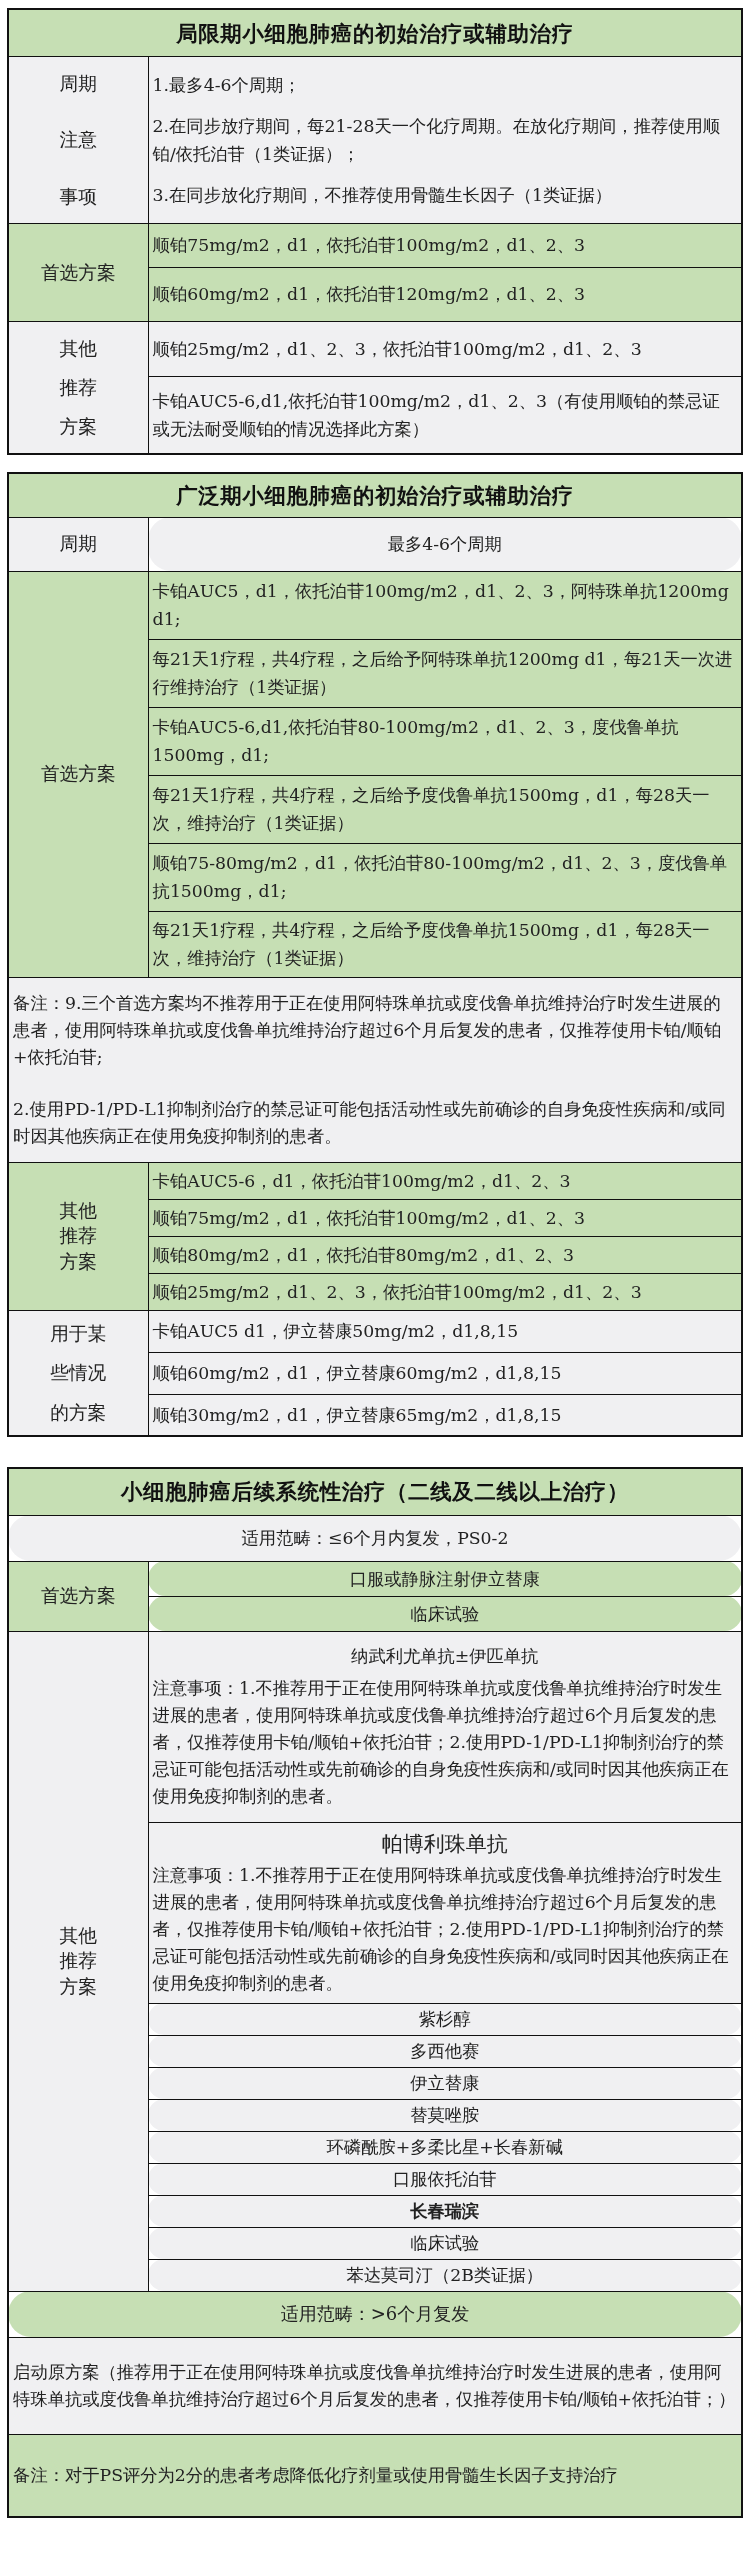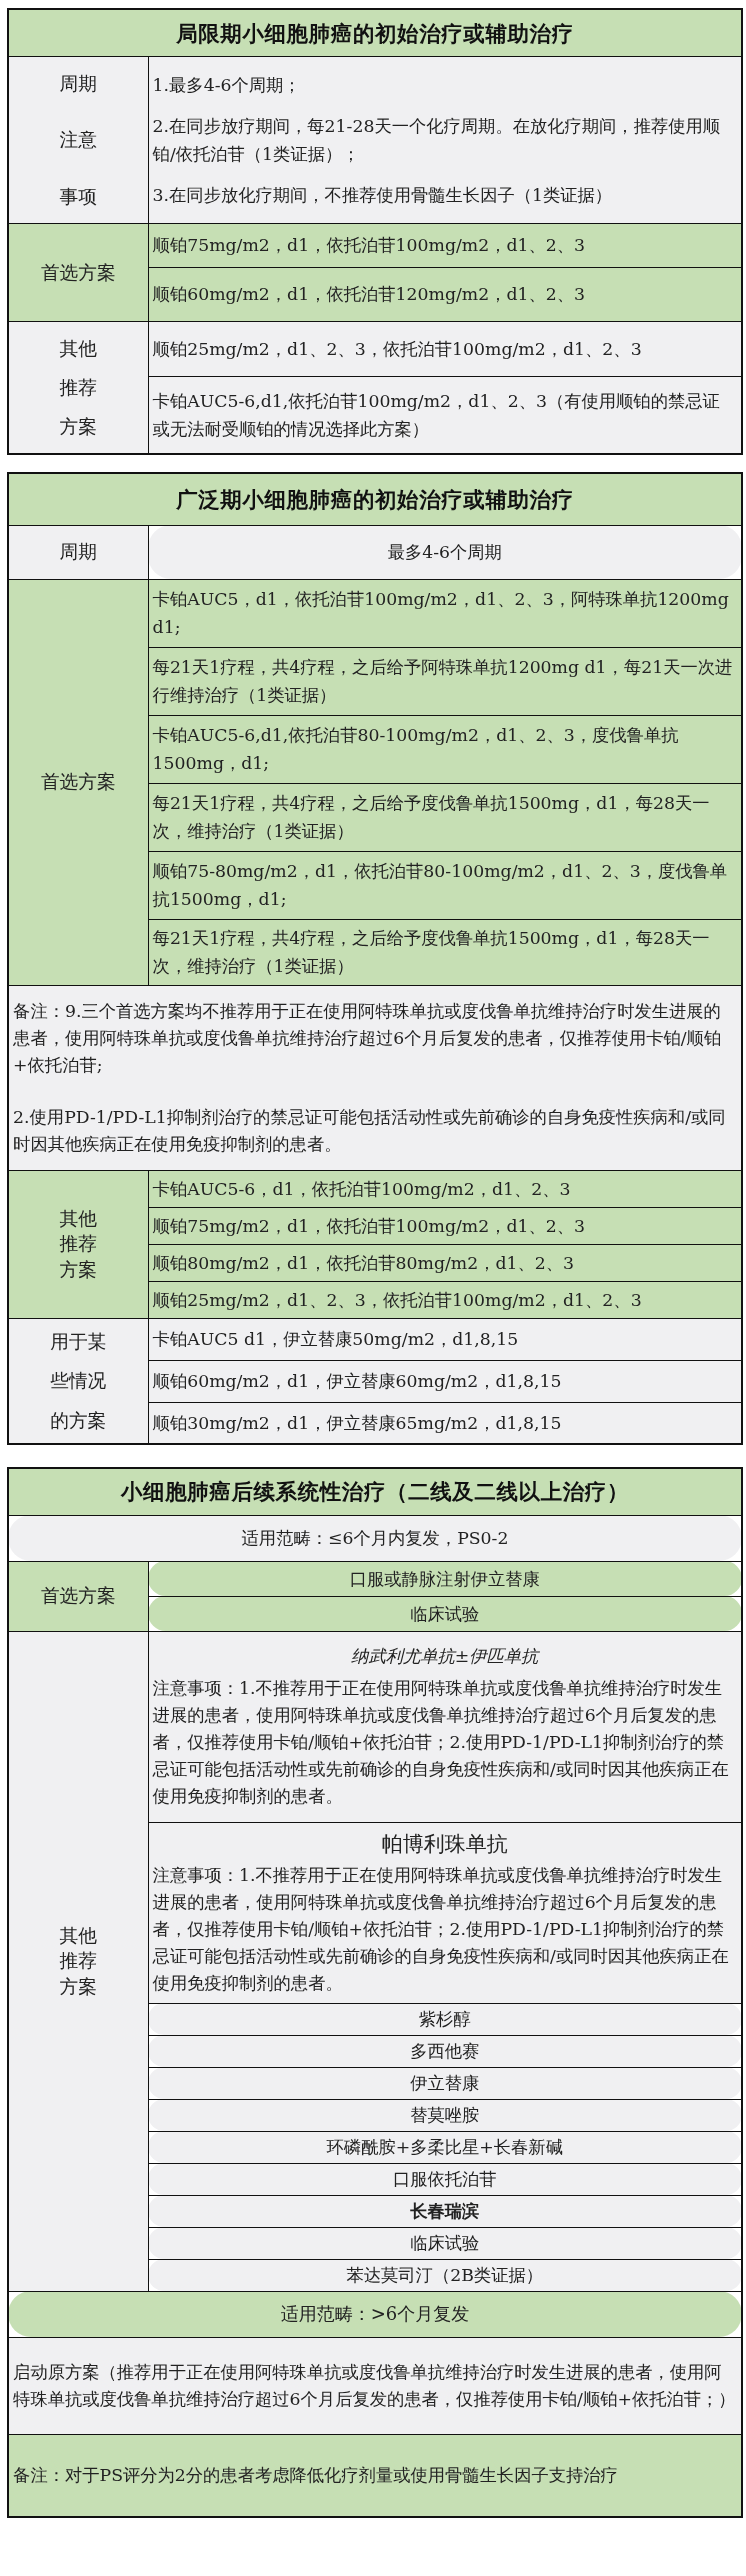--- a/index.html
+++ b/index.html
@@ -75,21 +75,21 @@
     </tr>
   </tbody>
     </table>
 
   <table class="tbl" style="top:472px;">
     <colgroup>
         <col style="width:140px">
         <col>
       </colgroup>
     <tbody>
-        <tr class="green" style="height:52px;">
+        <tr class="green" style="height:44px;">
       <td colspan="2" class="title">广泛期小细胞肺癌的初始治疗或辅助治疗</td>
     </tr>
     <tr class="gray" style="height:54px;">
       <td class="label">周期</td>
       <td class="cell center">最多4-6个周期</td>
     </tr>
     <tr class="green" style="height:68px;">
       <td rowspan="6" class="label">首选方案</td>
       <td class="cell">卡铂AUC5，d1，依托泊苷100mg/m2，d1、2、3，阿特珠单抗1200mg d1;</td>
     </tr>
@@ -170,21 +170,21 @@
     <tr class="green" style="height:35px;">
       <td class="cell center">临床试验</td>
     </tr>
     <tr class="gray">
       <td rowspan="11" class="label">
         <span style="display:block">其他</span>
         <span style="display:block">推荐</span>
         <span style="display:block">方案</span>
       </td>
       <td class="note" style="height:191px;">
-        <div class="center" style="text-align:center;font-size:17.3px;margin-top:0;margin-bottom:4.1px;font-style:italic;">纳武利尤单抗±伊匹单抗</div>
+        <div class="center" style="text-align:center;font-size:17.3px;margin-top:0;margin-bottom:4.1px;">纳武利尤单抗±伊匹单抗</div>
         <div>注意事项：1.不推荐用于正在使用阿特珠单抗或度伐鲁单抗维持治疗时发生进展的患者，使用阿特珠单抗或度伐鲁单抗维持治疗超过6个月后复发的患者，仅推荐使用卡铂/顺铂+依托泊苷；2.使用PD-1/PD-L1抑制剂治疗的禁忌证可能包括活动性或先前确诊的自身免疫性疾病和/或同时因其他疾病正在使用免疫抑制剂的患者。</div>
       </td>
     </tr>
     <tr class="gray">
       <td class="note" style="height:181px;">
         <div style="text-align:center;font-size:21px;margin-top:2.8px;margin-bottom:4.1px;">帕博利珠单抗</div>
         <div>注意事项：1.不推荐用于正在使用阿特珠单抗或度伐鲁单抗维持治疗时发生进展的患者，使用阿特珠单抗或度伐鲁单抗维持治疗超过6个月后复发的患者，仅推荐使用卡铂/顺铂+依托泊苷；2.使用PD-1/PD-L1抑制剂治疗的禁忌证可能包括活动性或先前确诊的自身免疫性疾病和/或同时因其他疾病正在使用免疫抑制剂的患者。</div>
       </td>
     </tr>
     <tr class="gray" style="height:32px;">

